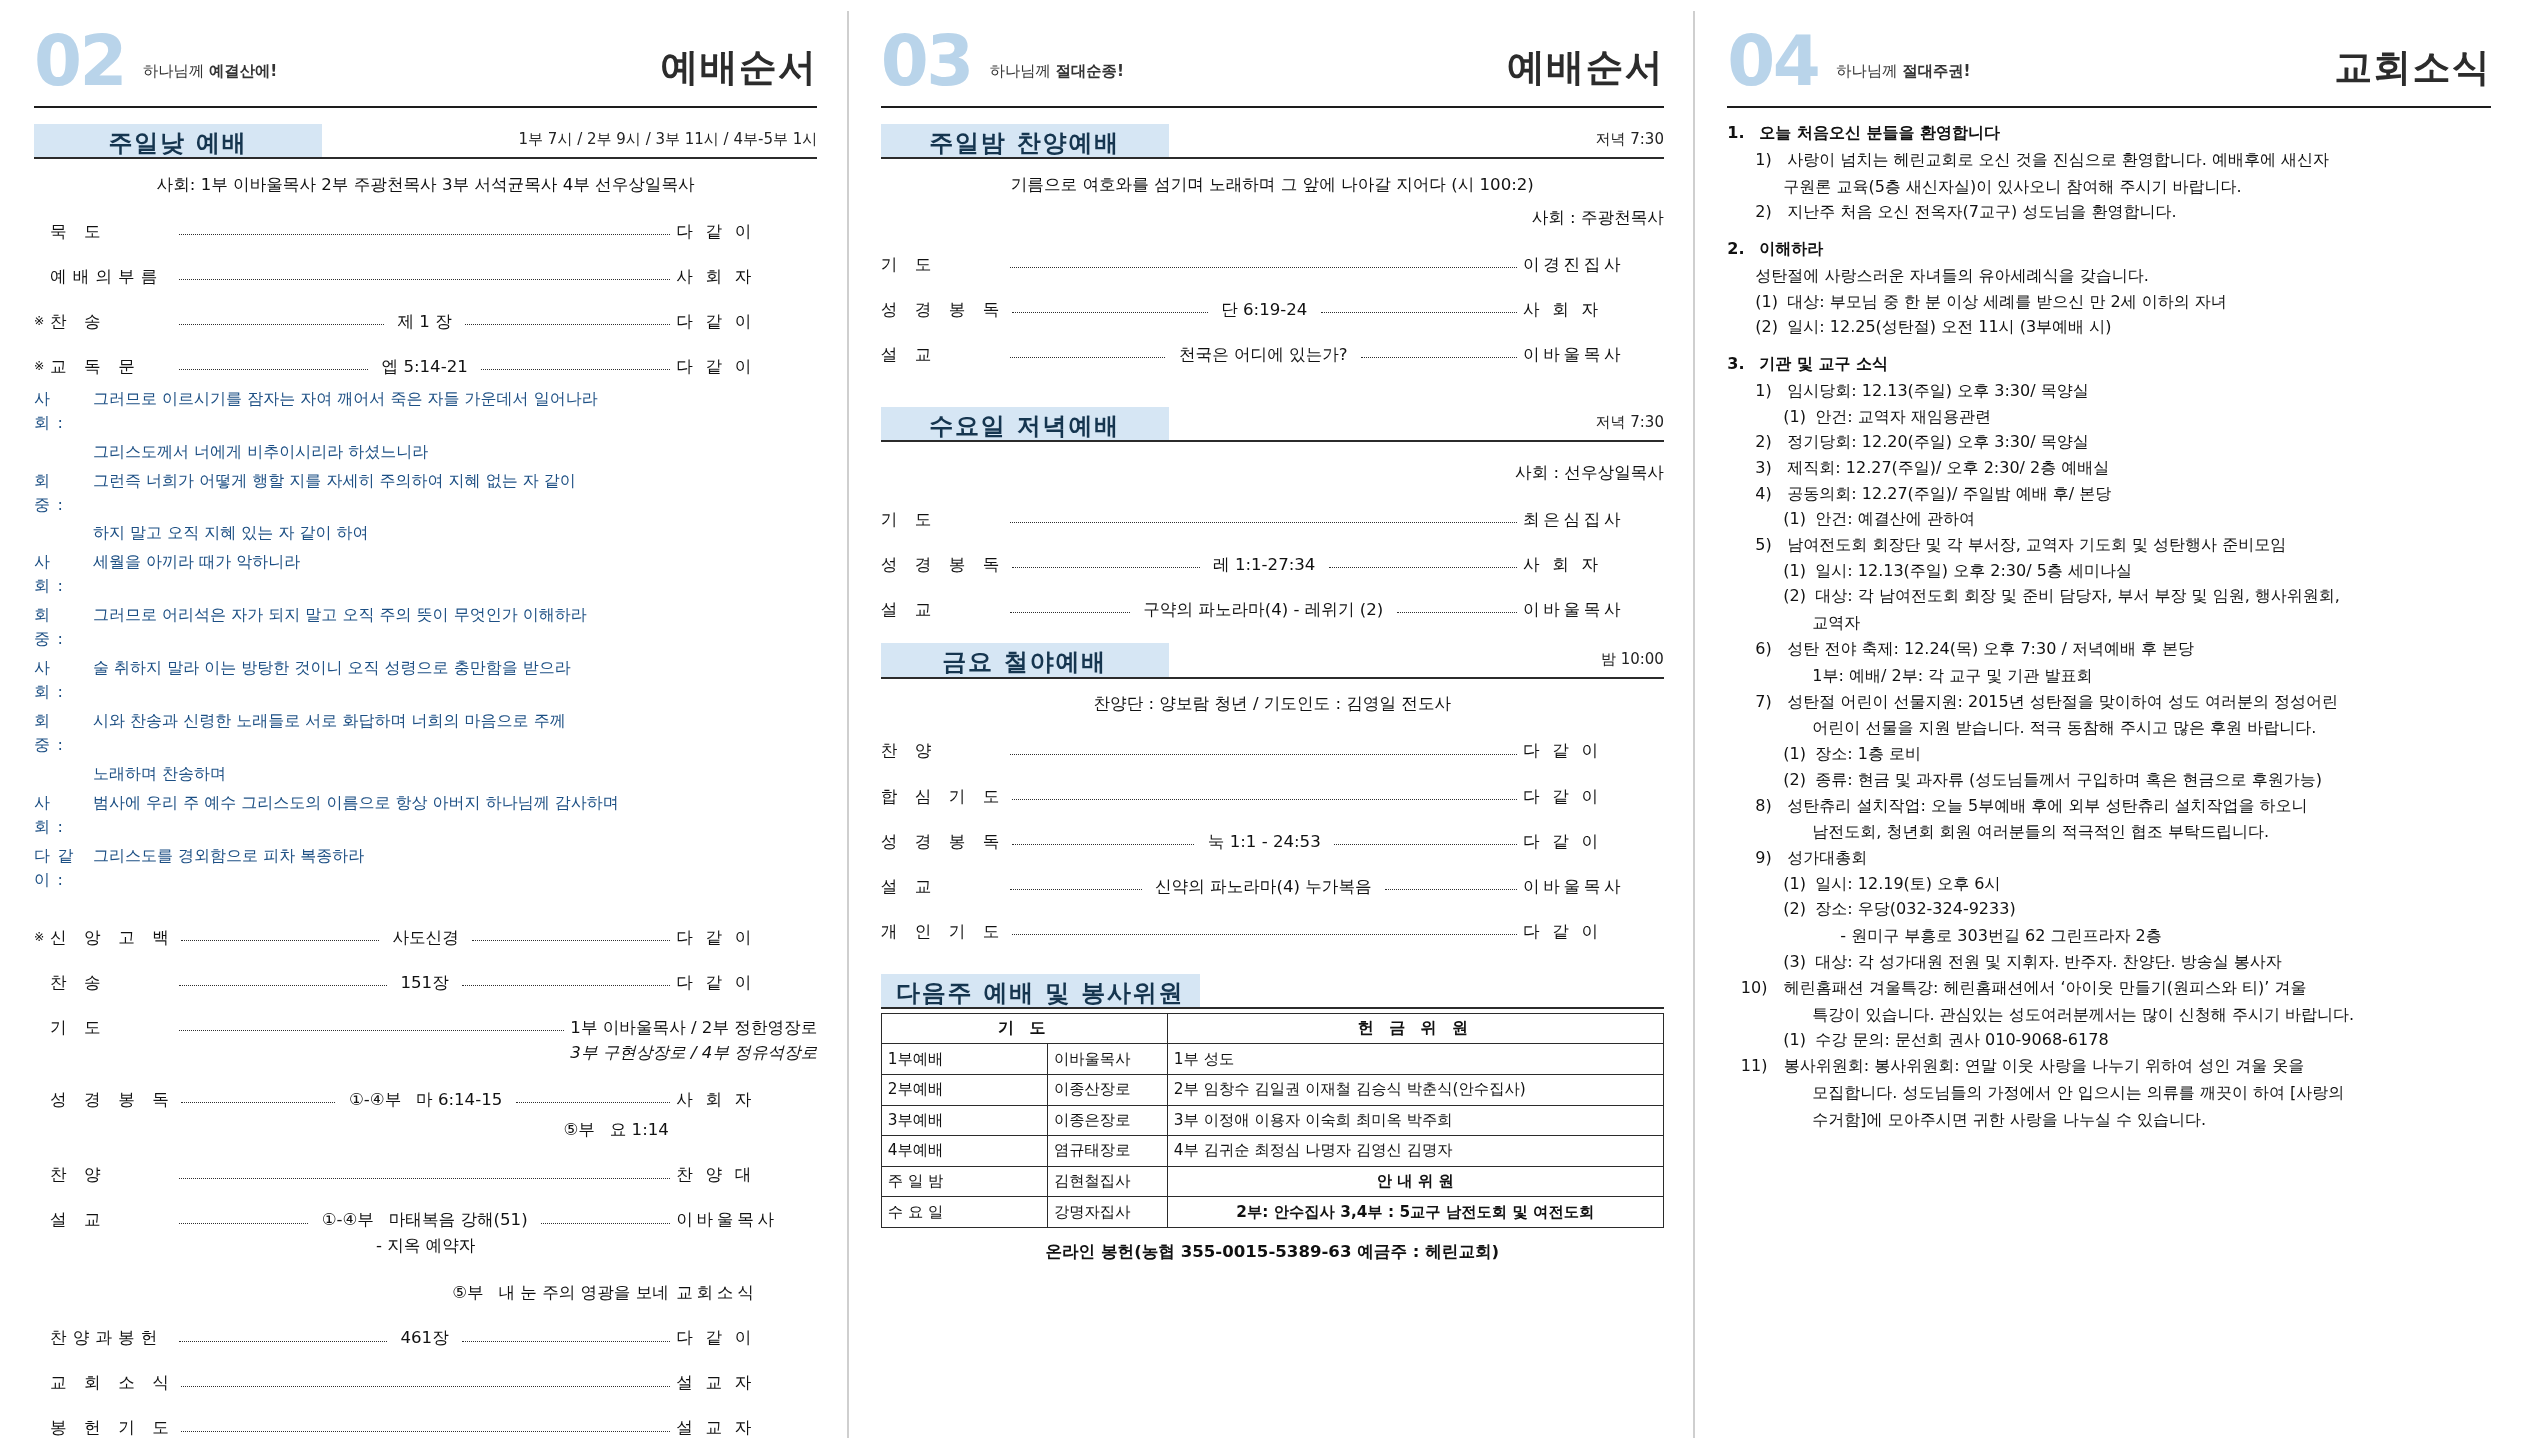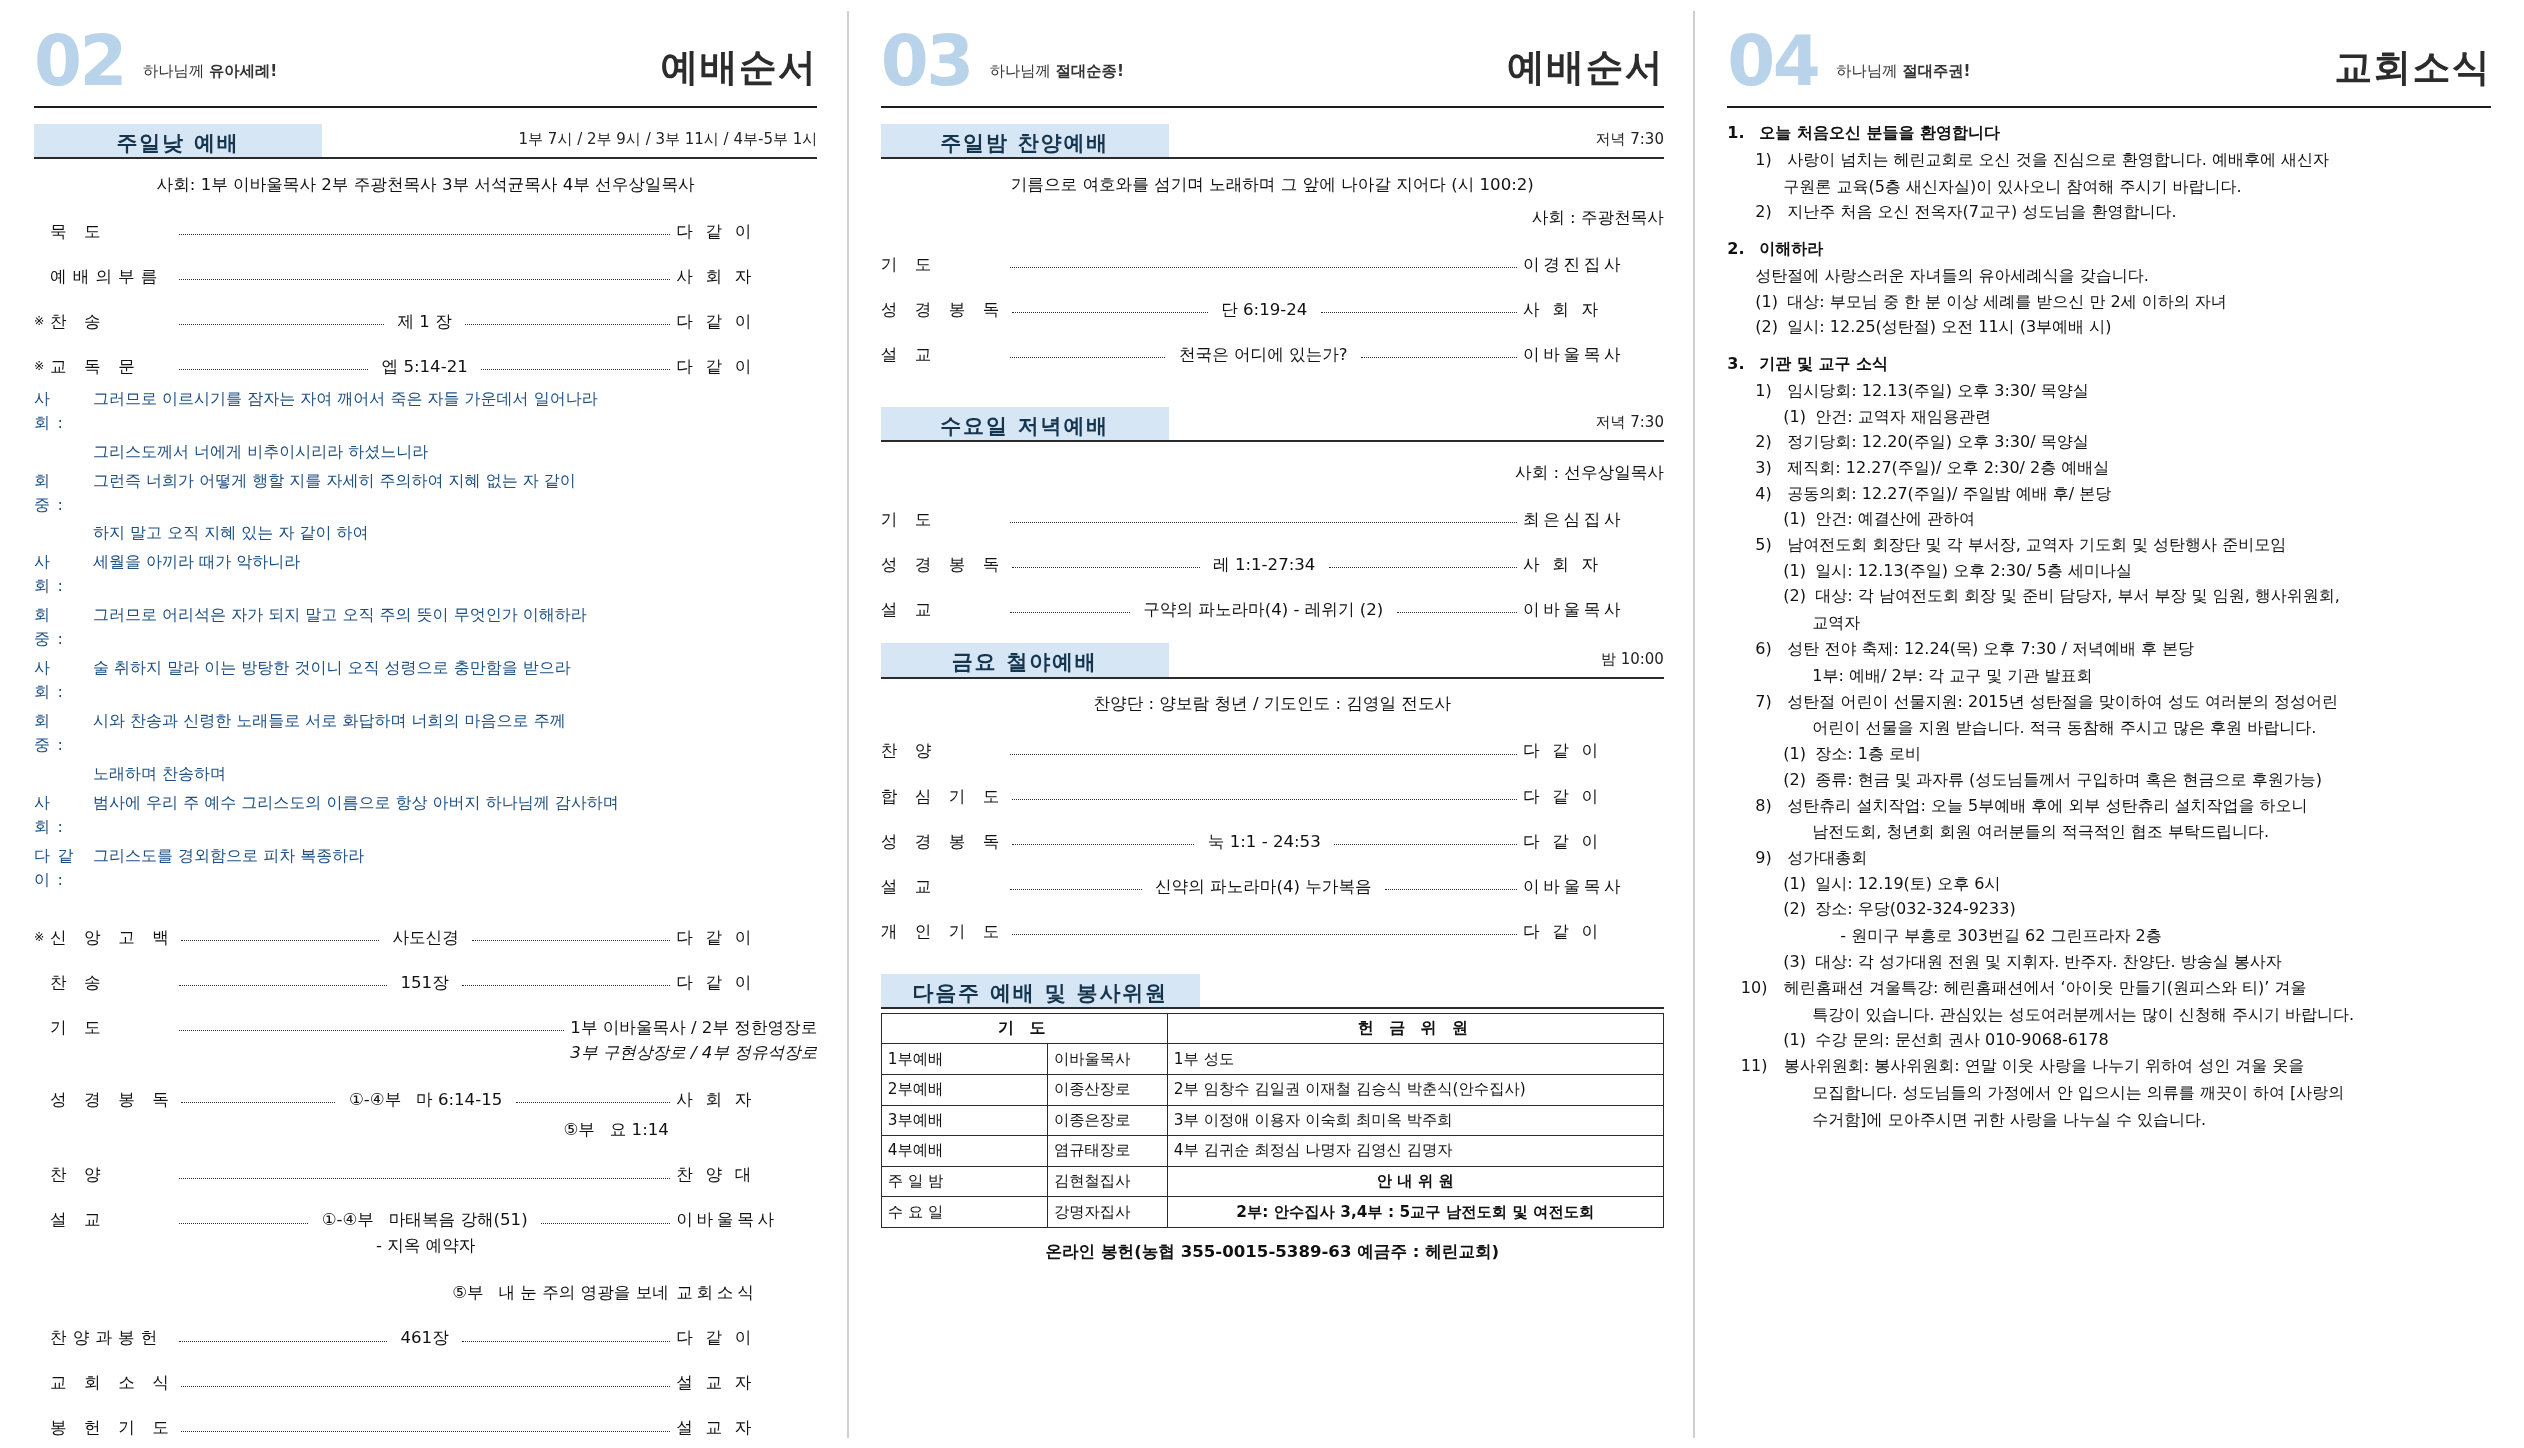--- a/index.html
+++ b/index.html
@@ -17,21 +17,21 @@
   .chead{position:relative;height:81px;border-bottom:2.5px solid #1d1d1d;}
   .chead .num{position:absolute;left:0;top:-3.7px;font-size:69px;font-weight:bold;color:#b9d4ea;letter-spacing:-2.5px;font-family:"DejaVu Sans",sans-serif;}
   .chead .slogan{position:absolute;left:109px;top:36px;font-size:15.3px;color:#333;}
   .chead .slogan b{font-weight:bold;}
   .chead .title{position:absolute;right:0;top:17px;font-size:38px;font-weight:bold;color:#2c2c2c;letter-spacing:1.2px;}
 
   
   .secbar{position:relative;margin-top:16px;height:34px;}
   .secbar .fill{position:absolute;left:0;top:0;height:34px;width:288px;background:#d6e6f4;}
   .secbar .fill.wide{width:319px;}
-  .secbar .label{position:absolute;left:0;top:0;height:38px;width:288px;display:flex;align-items:center;justify-content:center;font-size:21px;font-weight:bold;color:#15354f;letter-spacing:1.8px;}
+  .secbar .label{position:absolute;left:0;top:0;height:38px;width:288px;display:flex;align-items:center;justify-content:center;font-size:24px;font-weight:bold;color:#15354f;letter-spacing:1.8px;}
   .secbar .label.wide{width:319px;}
   .secbar .right{position:absolute;right:0;top:6.1px;font-size:15px;color:#222;}
   .secbar .rule{position:absolute;left:0;right:0;bottom:-1.2px;height:1.8px;background:#2b2b2b;}
 
   
   .row{display:flex;align-items:flex-end;font-size:16.6px;line-height:1.15;margin-top:11px;color:#111;}
   .row .mark{width:16px;flex:0 0 16px;font-size:12.3px;color:#111;padding-bottom:2.5px;}
   .row .name{flex:0 0 123px;letter-spacing:6.1px;white-space:nowrap;}
   .row .dots{flex:1 1 auto;border-bottom:1.8px dotted #2f2f2f;margin:0 6.1px 5.5px 6.1px;height:0.6px;}
   .row .mid{flex:0 0 auto;padding:0 7.4px;white-space:nowrap;}
@@ -76,21 +76,21 @@
 <body>
 
 <div class="page">
 
   <div class="divider d1"></div>
   <div class="divider d2"></div>
 
   <div class="col col1">
     <div class="chead">
       <div class="num">02</div>
-      <div class="slogan"><span>하나님께 </span><b>유아세례!</b></div>
+      <div class="slogan"><span>하나님께 </span><b>예결산에!</b></div>
       <div class="title">예배순서</div>
     </div>
 
     <div class="secbar">
       <div class="fill"></div>
       <div class="label">주일낮 예배</div>
       <div class="right">1부 7시 / 2부 9시 / 3부 11시 / 4부-5부 1시</div>
       <div class="rule"></div>
     </div>
 

